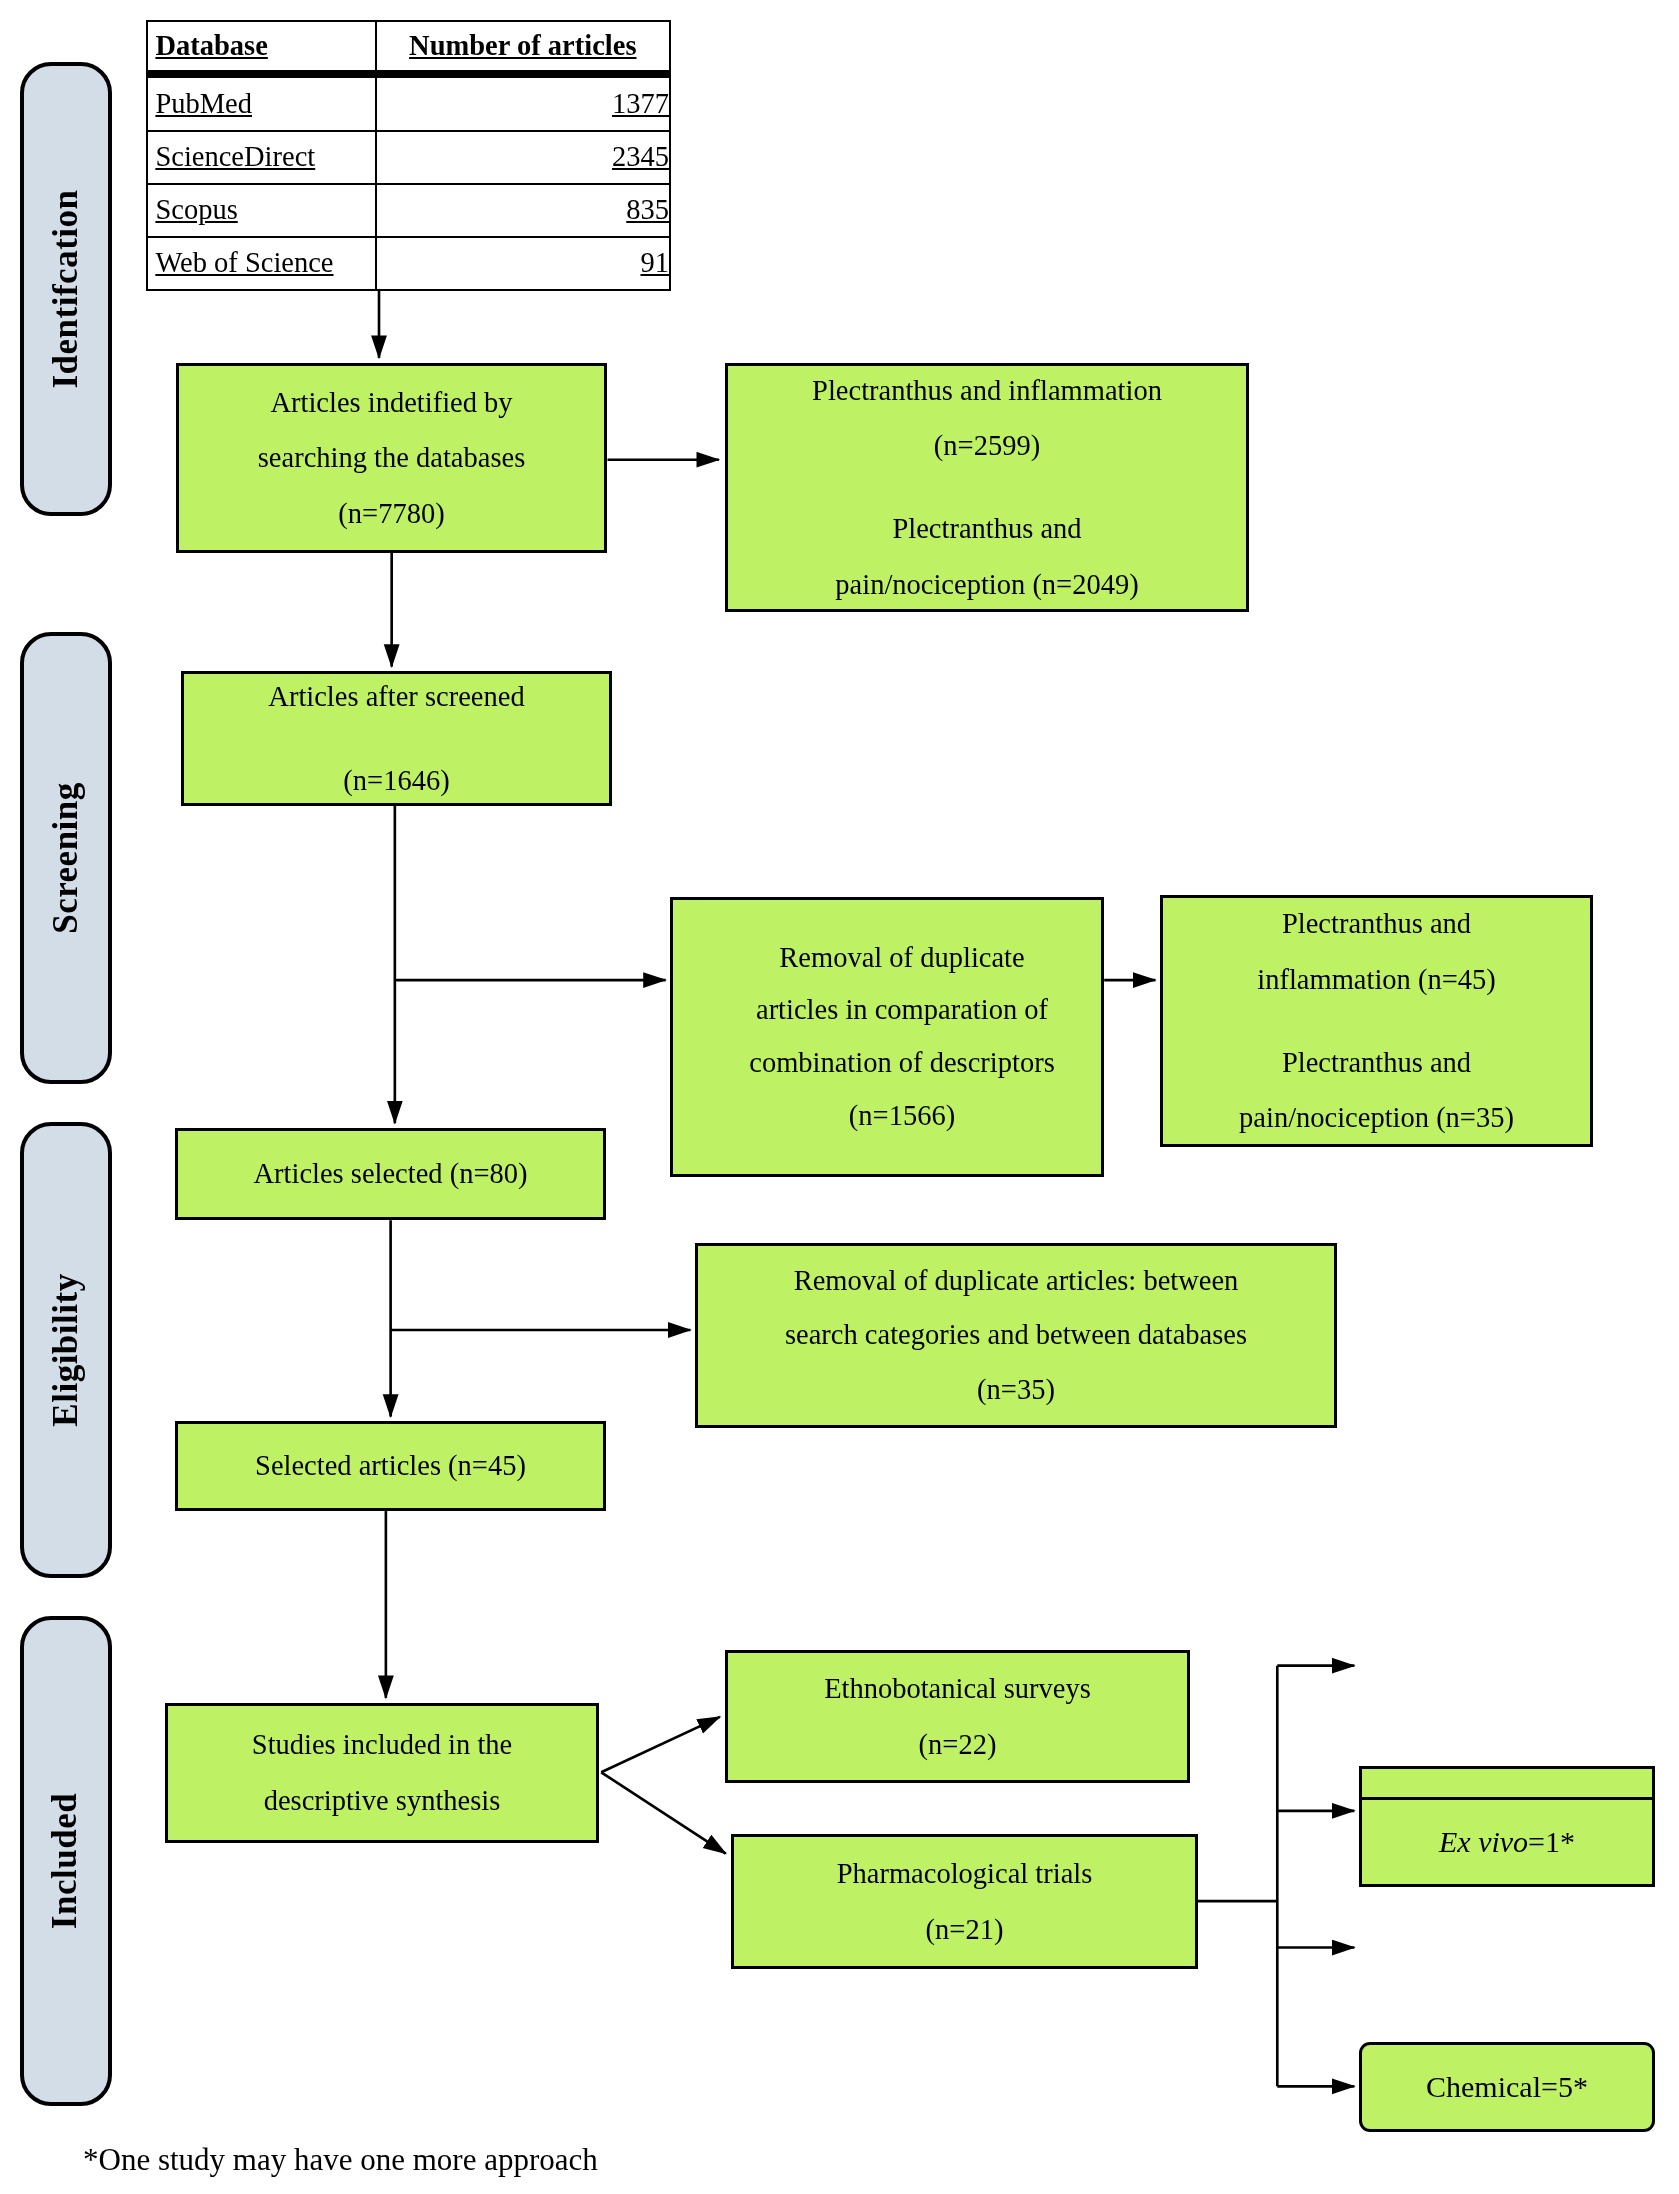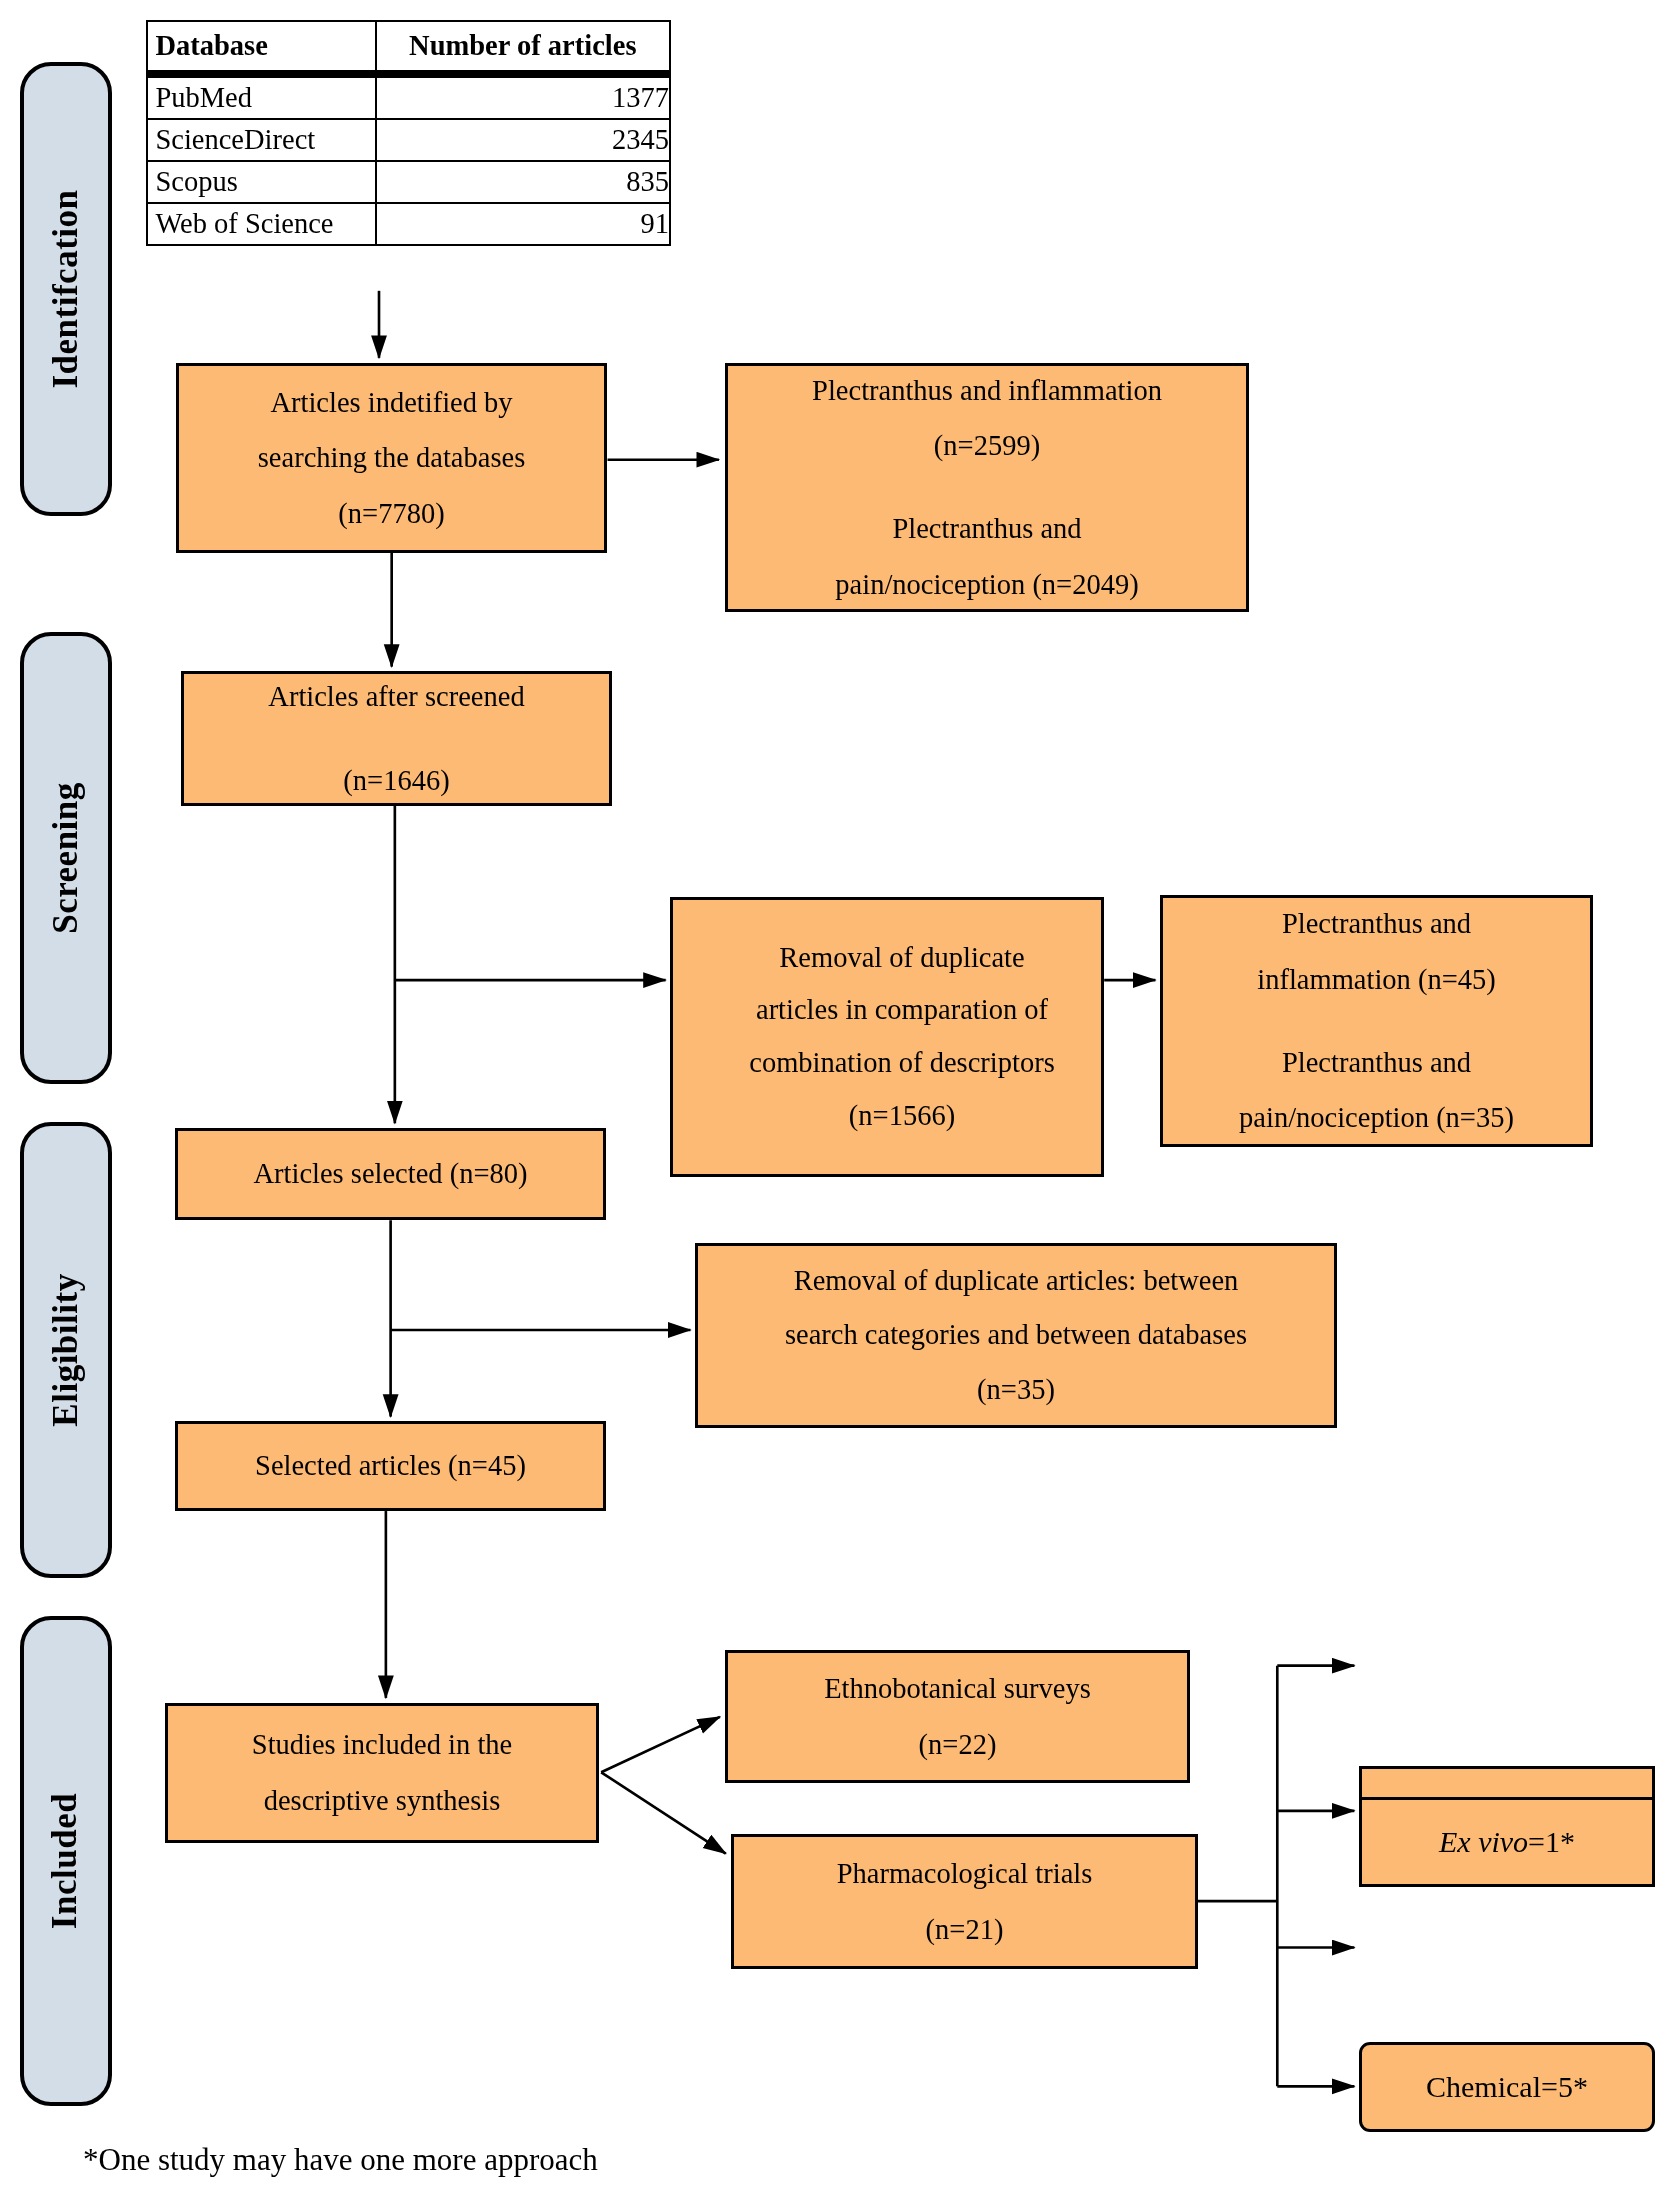--- a/index.html
+++ b/index.html
@@ -34,21 +34,21 @@
     letter-spacing: 0.5px;
   }
   #stage-identification { top: 62px;  height: 454px; }
   #stage-screening      { top: 632px; height: 452px; }
   #stage-eligibility    { top: 1122px; height: 456px; }
   #stage-included       { top: 1616px; height: 490px; }
 
   
   #db-table-wrap {
     position: absolute;
-    left: 146px; top: 19.5px; width: 525px; height: 226px;
+    left: 146px; top: 19.5px; width: 525px; height: 271px; text-decoration: underline;
   }
   #db-table-wrap table {
     width: 100%; height: 100%;
     border-collapse: collapse;
     table-layout: fixed;
   }
   #db-table-wrap th, #db-table-wrap td {
     border: 2.1px solid #000;
     font-size: 28.5px;
     padding: 0 0 0 7.4px;
@@ -60,21 +60,21 @@
     text-align: left;
     height: 53px;
   }
   #db-table-wrap th.num-col { text-align: center; padding-left: 0; }
   #db-table-wrap th:first-child { width: 43.7%; }
   #db-table-wrap td.num { text-align: right; padding-left: 0; }
 
   
   .box {
     position: absolute;
-    background: #fdba74;
+    background: #bef264;
     border: 3.7px solid #000;
     display: flex;
     flex-direction: column;
     align-items: center;
     justify-content: center;
     text-align: center;
     font-size: 28.5px;
     line-height: 1.95;
   }
   .box .para + .para { margin-top: 27.4px; }

